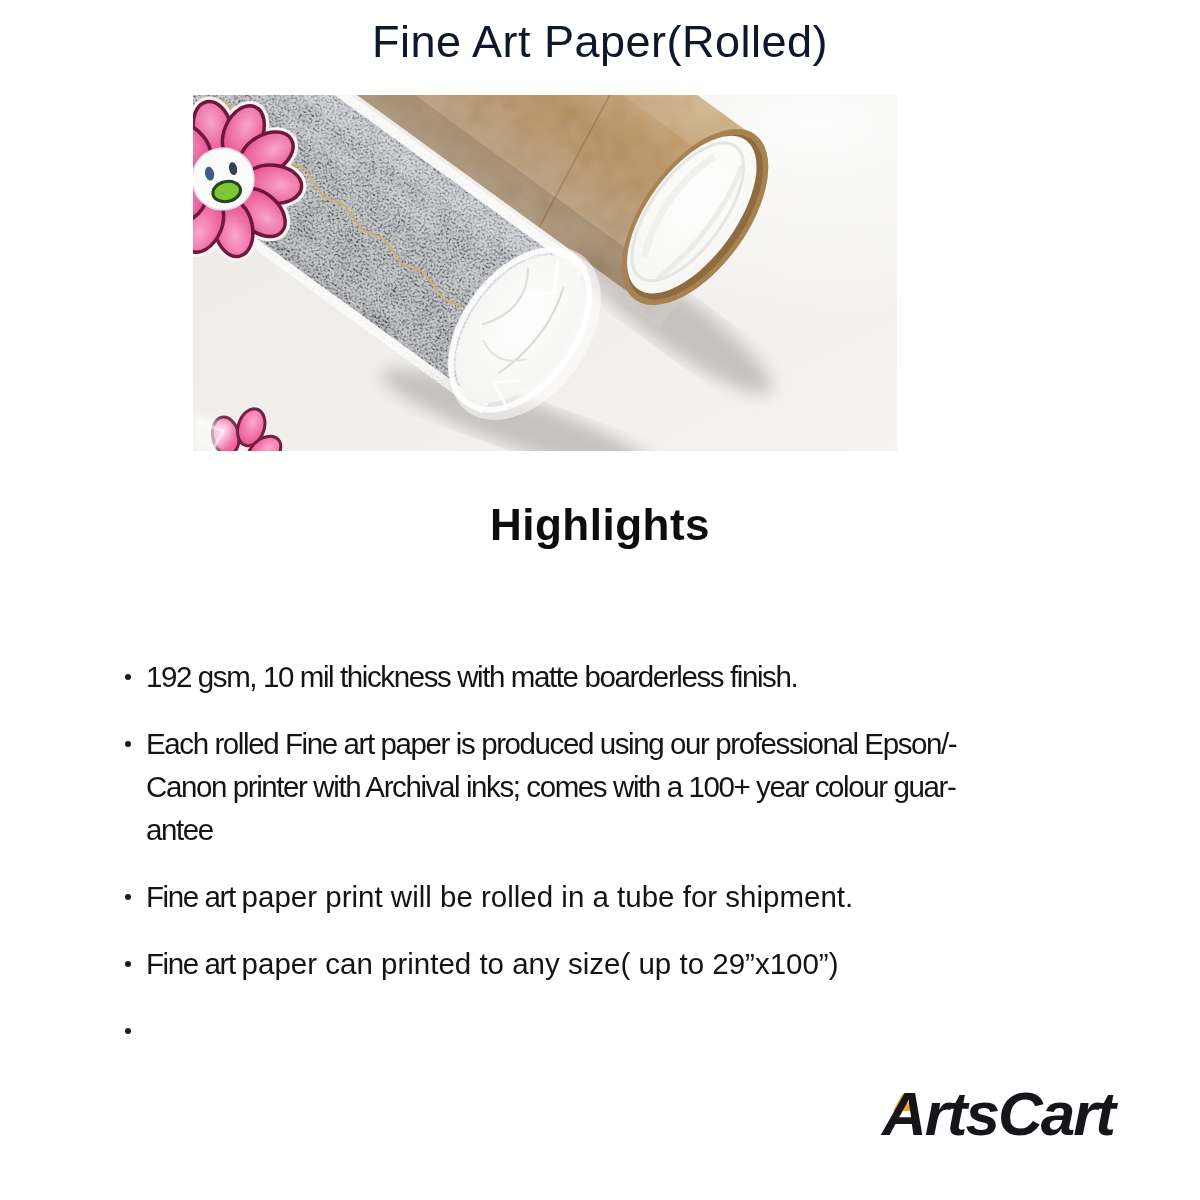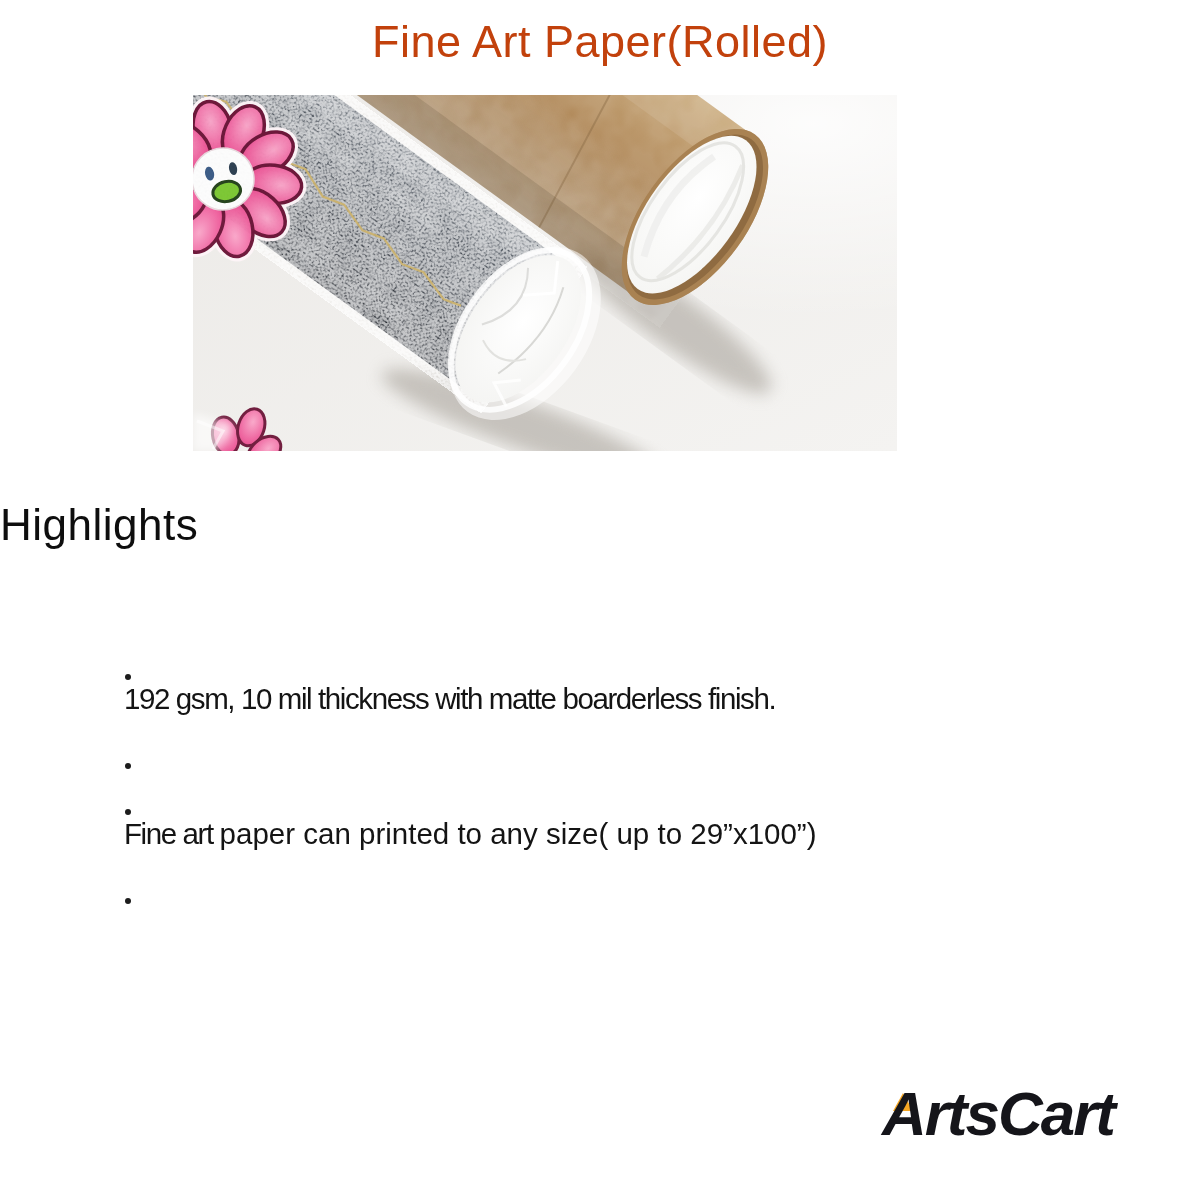--- a/index.html
+++ b/index.html
@@ -2,36 +2,36 @@
 <html><head>
 <meta charset="utf-8">
 <style>
   html,body{margin:0;padding:0;}
   body{
     width:1200px;height:1200px;position:relative;background:#ffffff;
     font-family:"Liberation Sans",sans-serif;color:#111;overflow:hidden;
   }
   .page-title{
     position:absolute;top:16px;left:0;width:100%;text-align:center;
-    font-size:45px;font-weight:400;letter-spacing:0.5px;color:#c2410c;margin:0;
+    font-size:45px;font-weight:400;letter-spacing:0.5px;color:#0f172a;margin:0;
   }
   .photo-wrap{
     position:absolute;left:193px;top:95px;width:704px;height:356px;
   }
   .section-heading{
-    position:absolute;top:500px;left:0;width:100%;
-    font-size:44px;font-weight:400;letter-spacing:0.5px;color:#0e0e0e;margin:0;
+    position:absolute;top:500px;left:0;width:100%;text-align:center;
+    font-size:44px;font-weight:700;letter-spacing:0.5px;color:#0e0e0e;margin:0;
   }
   ul.highlights{
     position:absolute;left:124px;top:655px;width:1000px;
     list-style:none;margin:0;padding:0;
   }
   ul.highlights li{
     display:flex;align-items:flex-start;margin:0 0 24px 0;
-    font-size:29.5px;line-height:43px;color:#141414;flex-direction:column;
+    font-size:29.5px;line-height:43px;color:#141414;
   }
   .dot{flex:0 0 22px;position:relative;height:43px;}
   .dot::after{
     content:"";position:absolute;left:1px;top:19px;width:6px;height:6px;
     border-radius:50%;background:#1c1c1c;
   }
   .bline{white-space:nowrap;}
   .c{letter-spacing:-1.4px;}
   .brand-logo{
     position:absolute;top:1078px;right:86px;z-index:0;
@@ -246,20 +246,31 @@
 
 <ul class="highlights">
     <li>
       <span class="dot"></span>
       <div>
         <div class="bline"><span class="c">192 gsm, 10 mil thickness with matte boarderless finish.</span></div>
       </div>
     </li>
     <li>
       <span class="dot"></span>
+      <div>
+        <div class="bline"><span class="c">Each rolled Fine art paper is produced using our professional Epson/-</span></div>
+        <div class="bline"><span class="c">Canon printer with Archival inks; comes with a 100+ year colour guar-</span></div>
+        <div class="bline"><span class="c">antee</span></div>
+      </div>
+    </li>
+    <li>
+      <span class="dot"></span>
+      <div>
+        <div class="bline"><span class="c">Fine art </span><span>paper print will be rolled in a tube for shipment.</span></div>
+      </div>
     </li>
     <li>
       <span class="dot"></span>
       <div>
         <div class="bline"><span class="c">Fine art </span><span>paper can printed to any size( up to 29”x100”)</span></div>
       </div>
     </li>
     <li>
       <span class="dot"></span>
     </li>

